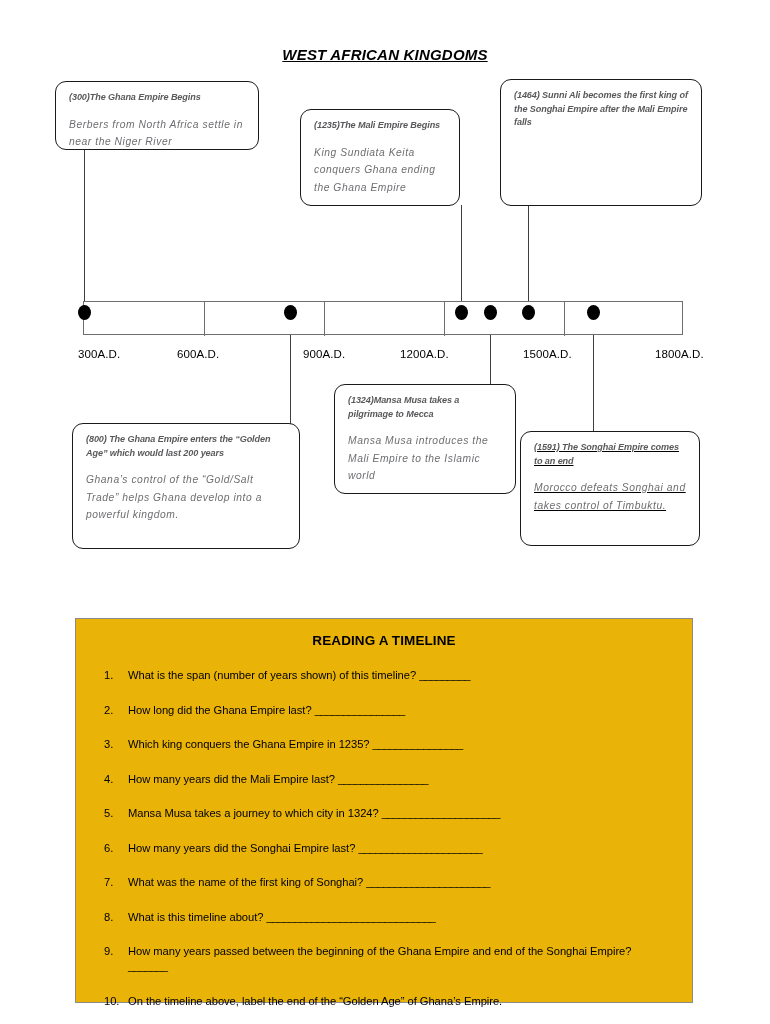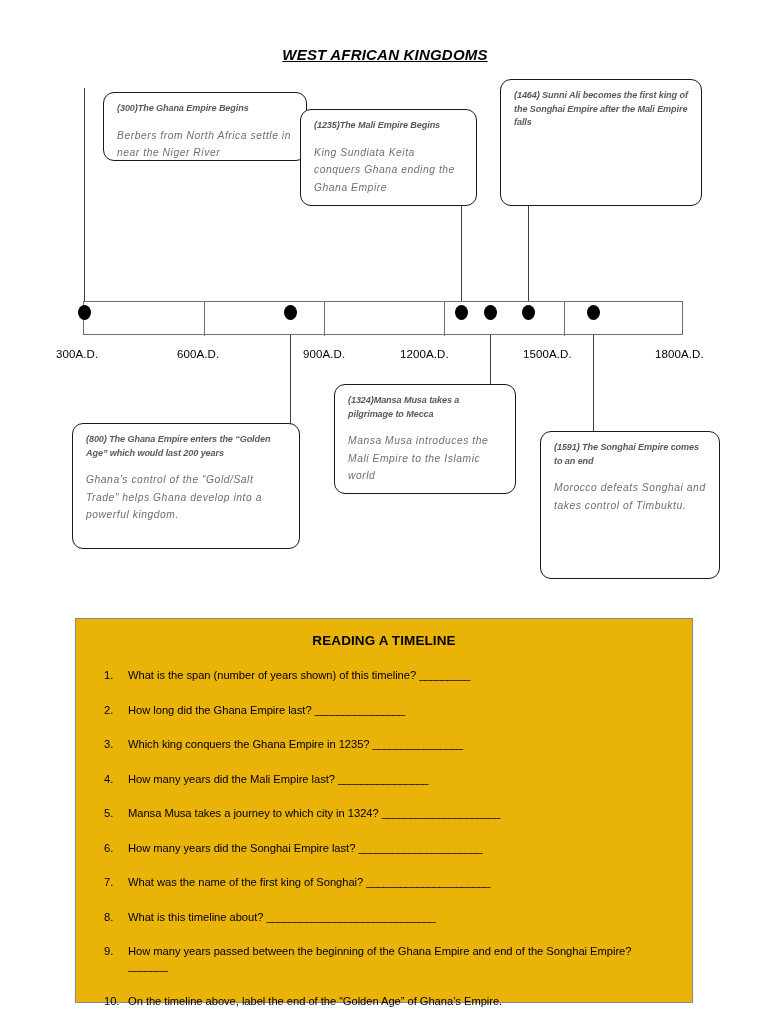--- a/index.html
+++ b/index.html
@@ -159,26 +159,26 @@
 
   <div class="page-title">WEST AFRICAN KINGDOMS</div>
 
   <div class="connector" style="left:84px; top:88px; height:222px;"></div>
   <div class="connector" style="left:461px; top:205px; height:105px;"></div>
   <div class="connector" style="left:528px; top:205px; height:105px;"></div>
   <div class="connector" style="left:290px; top:312px; height:112px;"></div>
   <div class="connector" style="left:490px; top:312px; height:72px;"></div>
   <div class="connector" style="left:593px; top:312px; height:120px;"></div>
 
-  <div class="callout" style="left:55px; top:92px; width:204px; height:69px;margin-left:48px;">
+  <div class="callout" style="left:55px; top:81px; width:204px; height:69px;">
     <div class="head">(300)The Ghana Empire Begins</div>
     <div class="body">Berbers from North Africa settle in near the Niger River</div>
   </div>
 
-  <div class="callout" style="left:300px; top:109px; width:177px; height:97px;">
+  <div class="callout" style="left:300px; top:109px; width:160px; height:97px;">
     <div class="head">(1235)The Mali Empire Begins</div>
     <div class="body">King Sundiata Keita conquers Ghana ending the Ghana Empire</div>
   </div>
 
   <div class="callout" style="left:500px; top:79px; width:202px; height:127px;">
     <div class="head">(1464) Sunni Ali becomes the first king of the Songhai Empire after the Mali Empire falls</div>
   </div>
 
   <div class="timeline-bar">
     <div class="divider" style="left:120px;"></div>
@@ -187,38 +187,38 @@
     <div class="divider" style="left:480px;"></div>
   </div>
 
   <div class="dot" style="left:78px;  top:305px;"></div>
   <div class="dot" style="left:284px; top:305px;"></div>
   <div class="dot" style="left:455px; top:305px;"></div>
   <div class="dot" style="left:484px; top:305px;"></div>
   <div class="dot" style="left:522px; top:305px;"></div>
   <div class="dot" style="left:587px; top:305px;"></div>
 
-  <div class="tick-label" style="left:56px;">300A.D.</div>
+  <div class="tick-label" style="left:78px;">300A.D.</div>
   <div class="tick-label" style="left:177px;">600A.D.</div>
   <div class="tick-label" style="left:303px;">900A.D.</div>
   <div class="tick-label" style="left:400px;">1200A.D.</div>
   <div class="tick-label" style="left:523px;">1500A.D.</div>
   <div class="tick-label" style="left:655px;">1800A.D.</div>
 
   <div class="callout" style="left:72px; top:423px; width:228px; height:126px;">
     <div class="head">(800) The Ghana Empire enters the “Golden Age” which would last 200 years</div>
     <div class="body">Ghana’s control of the “Gold/Salt Trade” helps Ghana develop into a powerful kingdom.</div>
   </div>
 
   <div class="callout" style="left:334px; top:384px; width:182px; height:110px;">
     <div class="head">(1324)Mansa Musa takes a pilgrimage to Mecca</div>
     <div class="body">Mansa Musa introduces the Mali Empire to the Islamic world</div>
   </div>
 
-  <div class="callout" style="left:540px; top:431px; width:180px; height:148px;">
+  <div class="callout" style="left:520px; top:431px; width:180px; height:115px;text-decoration:underline;">
     <div class="head">(1591) The Songhai Empire comes to an end</div>
     <div class="body">Morocco defeats Songhai and takes control of Timbuktu.</div>
   </div>
 
   <div class="questions-panel">
     <div class="questions-title">READING A TIMELINE</div>
     <ul class="q-list">
       <li class="q-item">
         <span class="q-num">1.</span>
         <span class="q-text"><span>What is the span (number of years shown) of this timeline? </span><span class="q-blank">_________</span></span>

